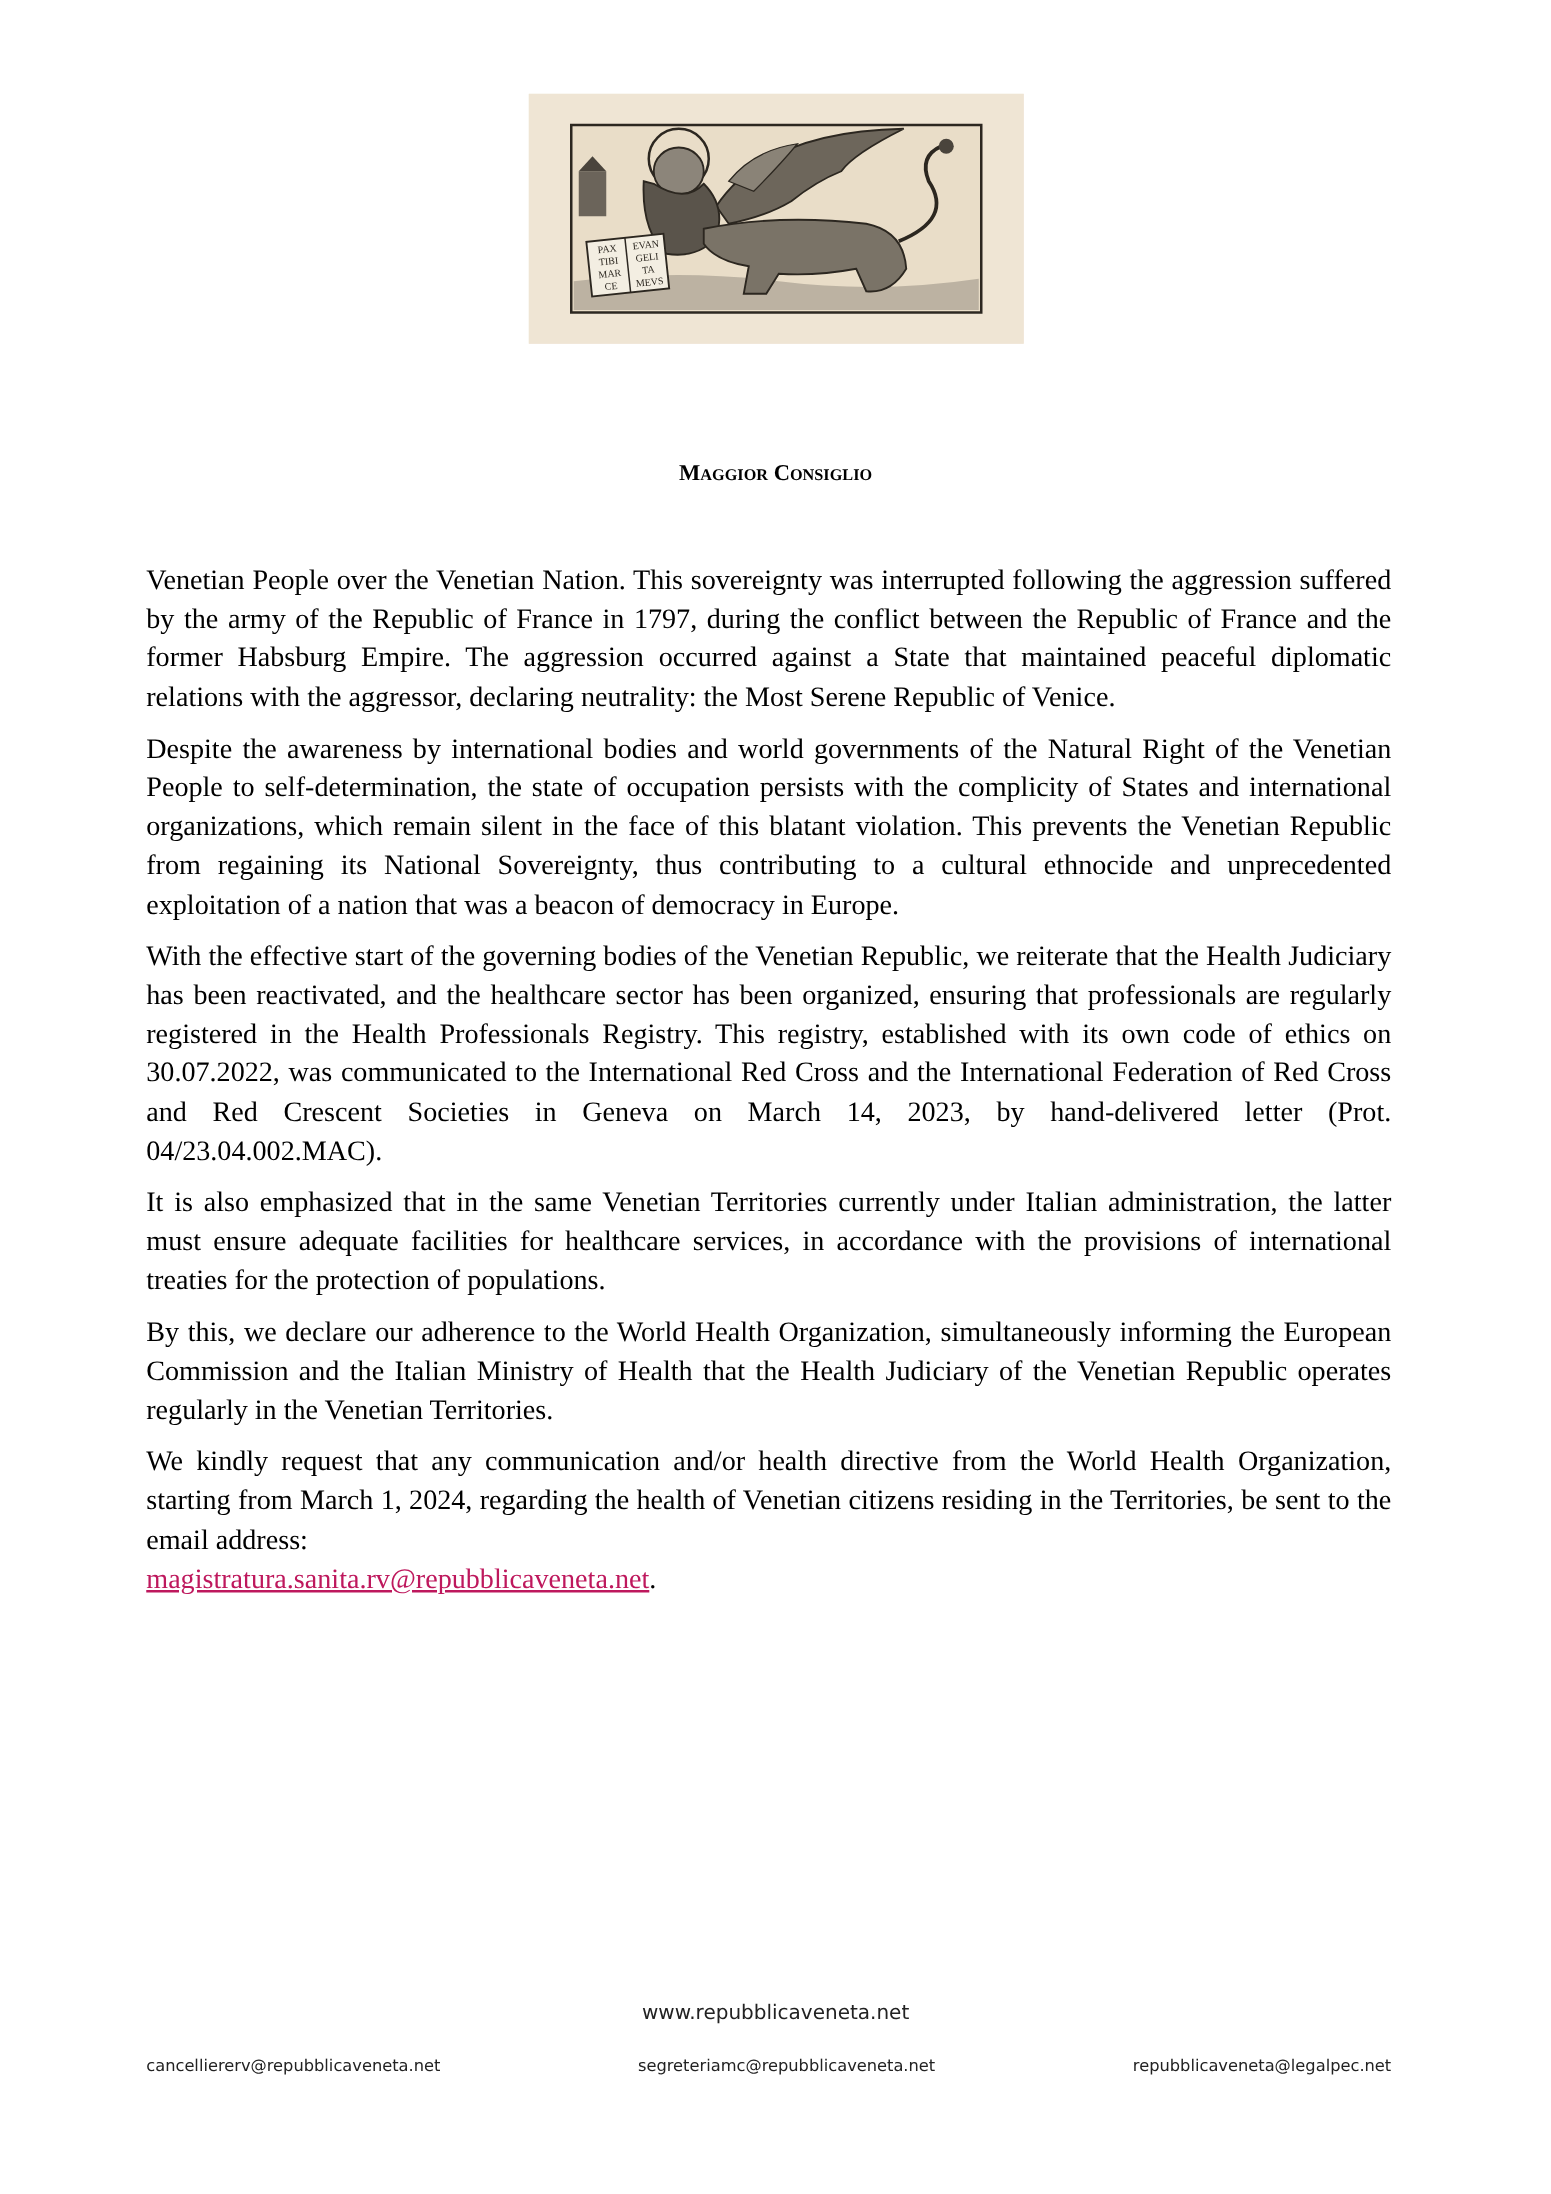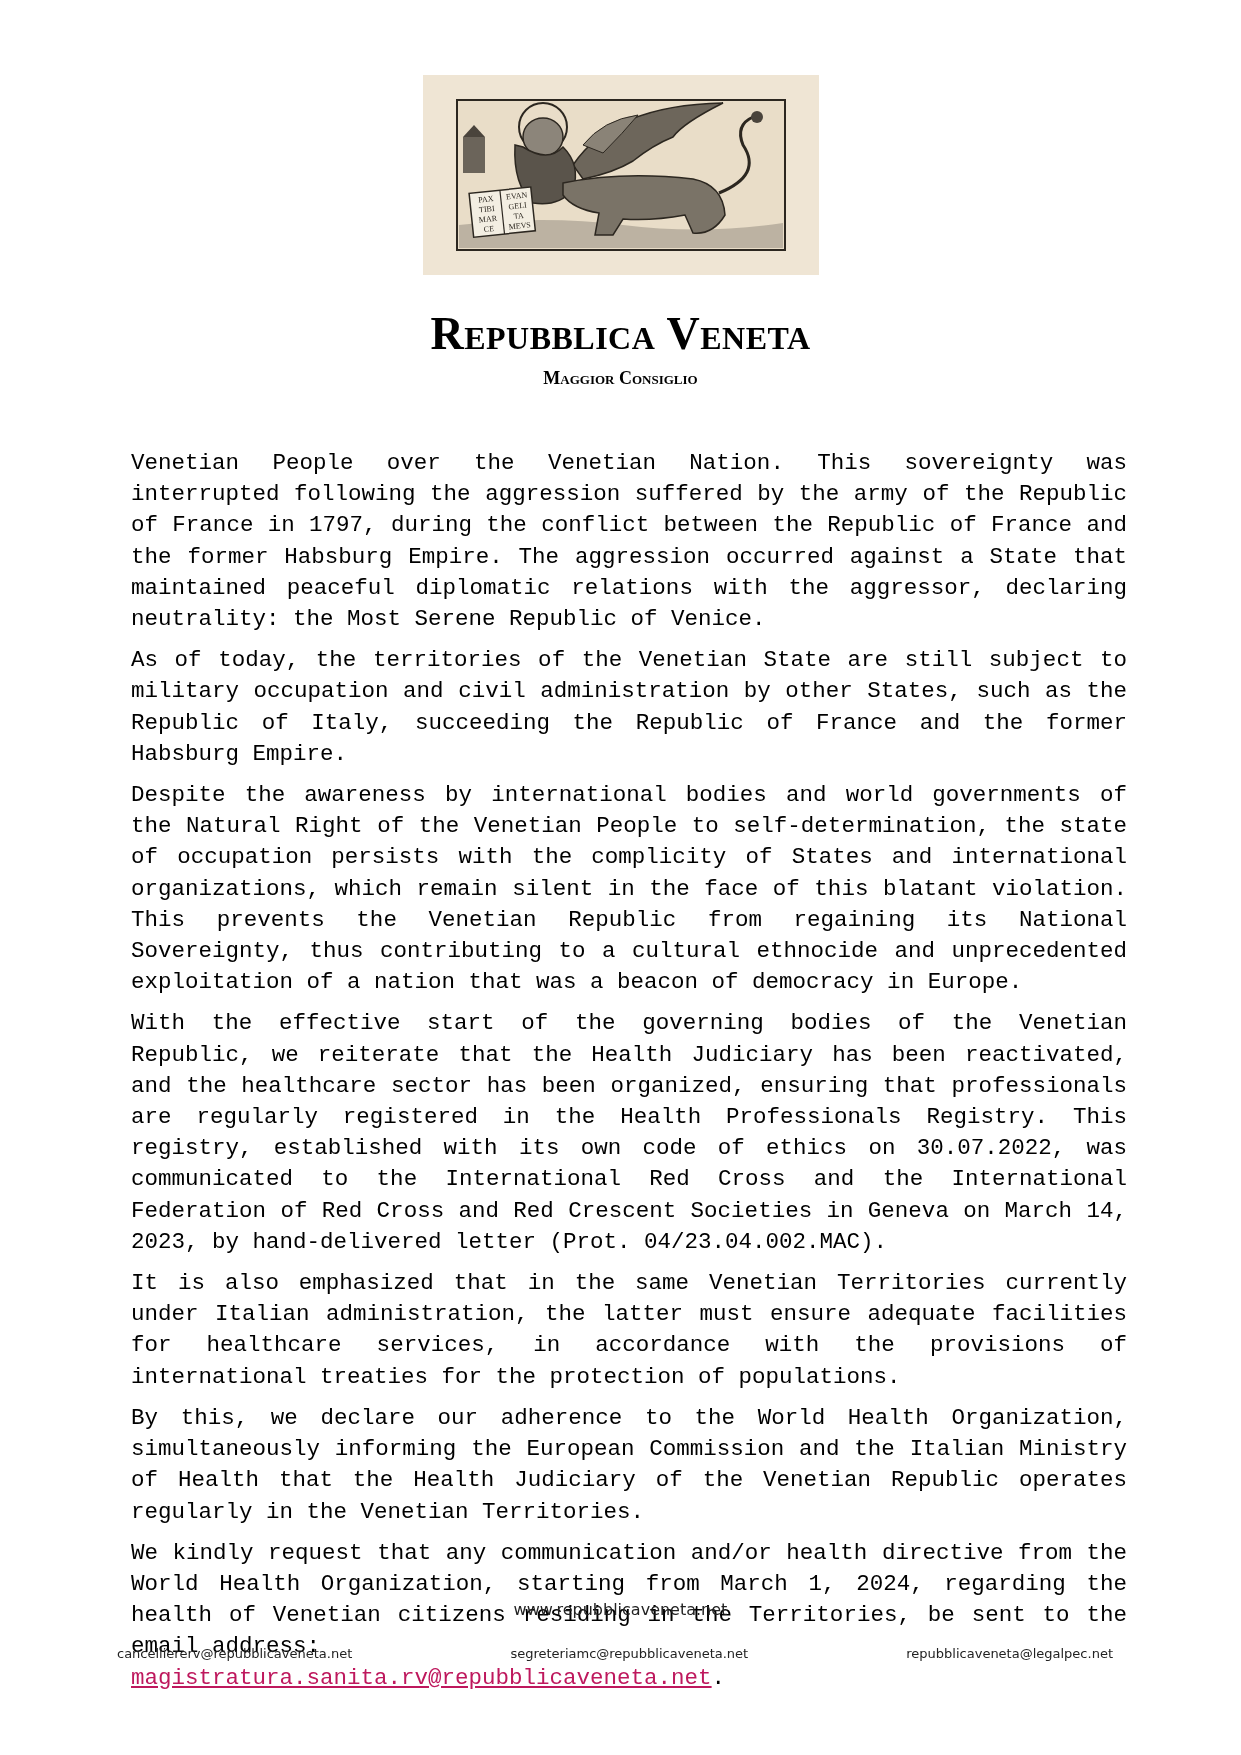--- a/index.html
+++ b/index.html
@@ -10,22 +10,22 @@
             background: #efe5d4; }
   .emblem svg { display: block; width: 396px; height: 200px; }
 
   .title { position: absolute; left: 0; width: 1241px; top: 308px; text-align: center;
            font-family: "Liberation Serif", serif; font-weight: bold; font-size: 46px;
            font-variant: small-caps; letter-spacing: 0.5px; line-height: 52px; margin: 0; }
   .subtitle { position: absolute; left: 0; width: 1241px; top: 364px; text-align: center;
               font-family: "Liberation Serif", serif; font-weight: bold; font-size: 18px;
               font-variant: small-caps; line-height: 28px; margin: 0; }
 
-  .body { position: absolute; left: 131px; top: 448px; width: 996px;
-          font-family: Liberation Mono, monospace; font-size: 22.5px; line-height: 31.2px;
+  .body { position: absolute; left: 117px; top: 448px; width: 996px;
+          font-family: Liberation Serif, serif; font-size: 22.5px; line-height: 31.2px;
           text-align: justify; }
   .body p { margin: 0 0 10px 0; }
   .body a { color: #be185d; text-decoration: underline; }
 
   .footer-web { position: absolute; left: 0; width: 1241px; top: 1600px; text-align: center;
                 font-family: "DejaVu Sans", sans-serif; font-size: 16px; color: #222; }
   .footer-row { position: absolute; left: 117px; width: 996px; top: 1646px;
                 display: flex; justify-content: space-between;
                 font-family: "DejaVu Sans", sans-serif; font-size: 13px; color: #222; }
 </style>
@@ -67,26 +67,24 @@
           <text x="64" y="155">CE</text>
           <text x="95" y="125">EVAN</text>
           <text x="95" y="135">GELI</text>
           <text x="95" y="145">TA</text>
           <text x="95" y="155">MEVS</text>
         </g>
       </g>
     </svg>
   </div>
 
-  <h1 class="title">Repubblica Veneta</h1>
   <h2 class="subtitle">Maggior Consiglio</h2>
 
   <div class="body">
     <p>Venetian People over the Venetian Nation. This sovereignty was interrupted following the aggression suffered by the army of the Republic of France in 1797, during the conflict between the Republic of France and the former Habsburg Empire. The aggression occurred against a State that maintained peaceful diplomatic relations with the aggressor, declaring neutrality: the Most Serene Republic of Venice.</p>
-    <p>As of today, the territories of the Venetian State are still subject to military occupation and civil administration by other States, such as the Republic of Italy, succeeding the Republic of France and the former Habsburg Empire.</p>
     <p>Despite the awareness by international bodies and world governments of the Natural Right of the Venetian People to self-determination, the state of occupation persists with the complicity of States and international organizations, which remain silent in the face of this blatant violation. This prevents the Venetian Republic from regaining its National Sovereignty, thus contributing to a cultural ethnocide and unprecedented exploitation of a nation that was a beacon of democracy in Europe.</p>
     <p>With the effective start of the governing bodies of the Venetian Republic, we reiterate that the Health Judiciary has been reactivated, and the healthcare sector has been organized, ensuring that professionals are regularly registered in the Health Professionals Registry. This registry, established with its own code of ethics on 30.07.2022, was communicated to the International Red Cross and the International Federation of Red Cross and Red Crescent Societies in Geneva on March 14, 2023, by hand-delivered letter (Prot. 04/23.04.002.MAC).</p>
     <p>It is also emphasized that in the same Venetian Territories currently under Italian administration, the latter must ensure adequate facilities for healthcare services, in accordance with the provisions of international treaties for the protection of populations.</p>
     <p>By this, we declare our adherence to the World Health Organization, simultaneously informing the European Commission and the Italian Ministry of Health that the Health Judiciary of the Venetian Republic operates regularly in the Venetian Territories.</p>
     <p>
       <span>We kindly request  that any communication  and/or  health  directive from the World Health Organization,  starting  from March 1, 2024, regarding the health of Venetian citizens residing in the Territories, be sent to the email address:</span>
       <br>
       <a>magistratura.sanita.rv@repubblicaveneta.net</a><span>.</span>
     </p>
   </div>

